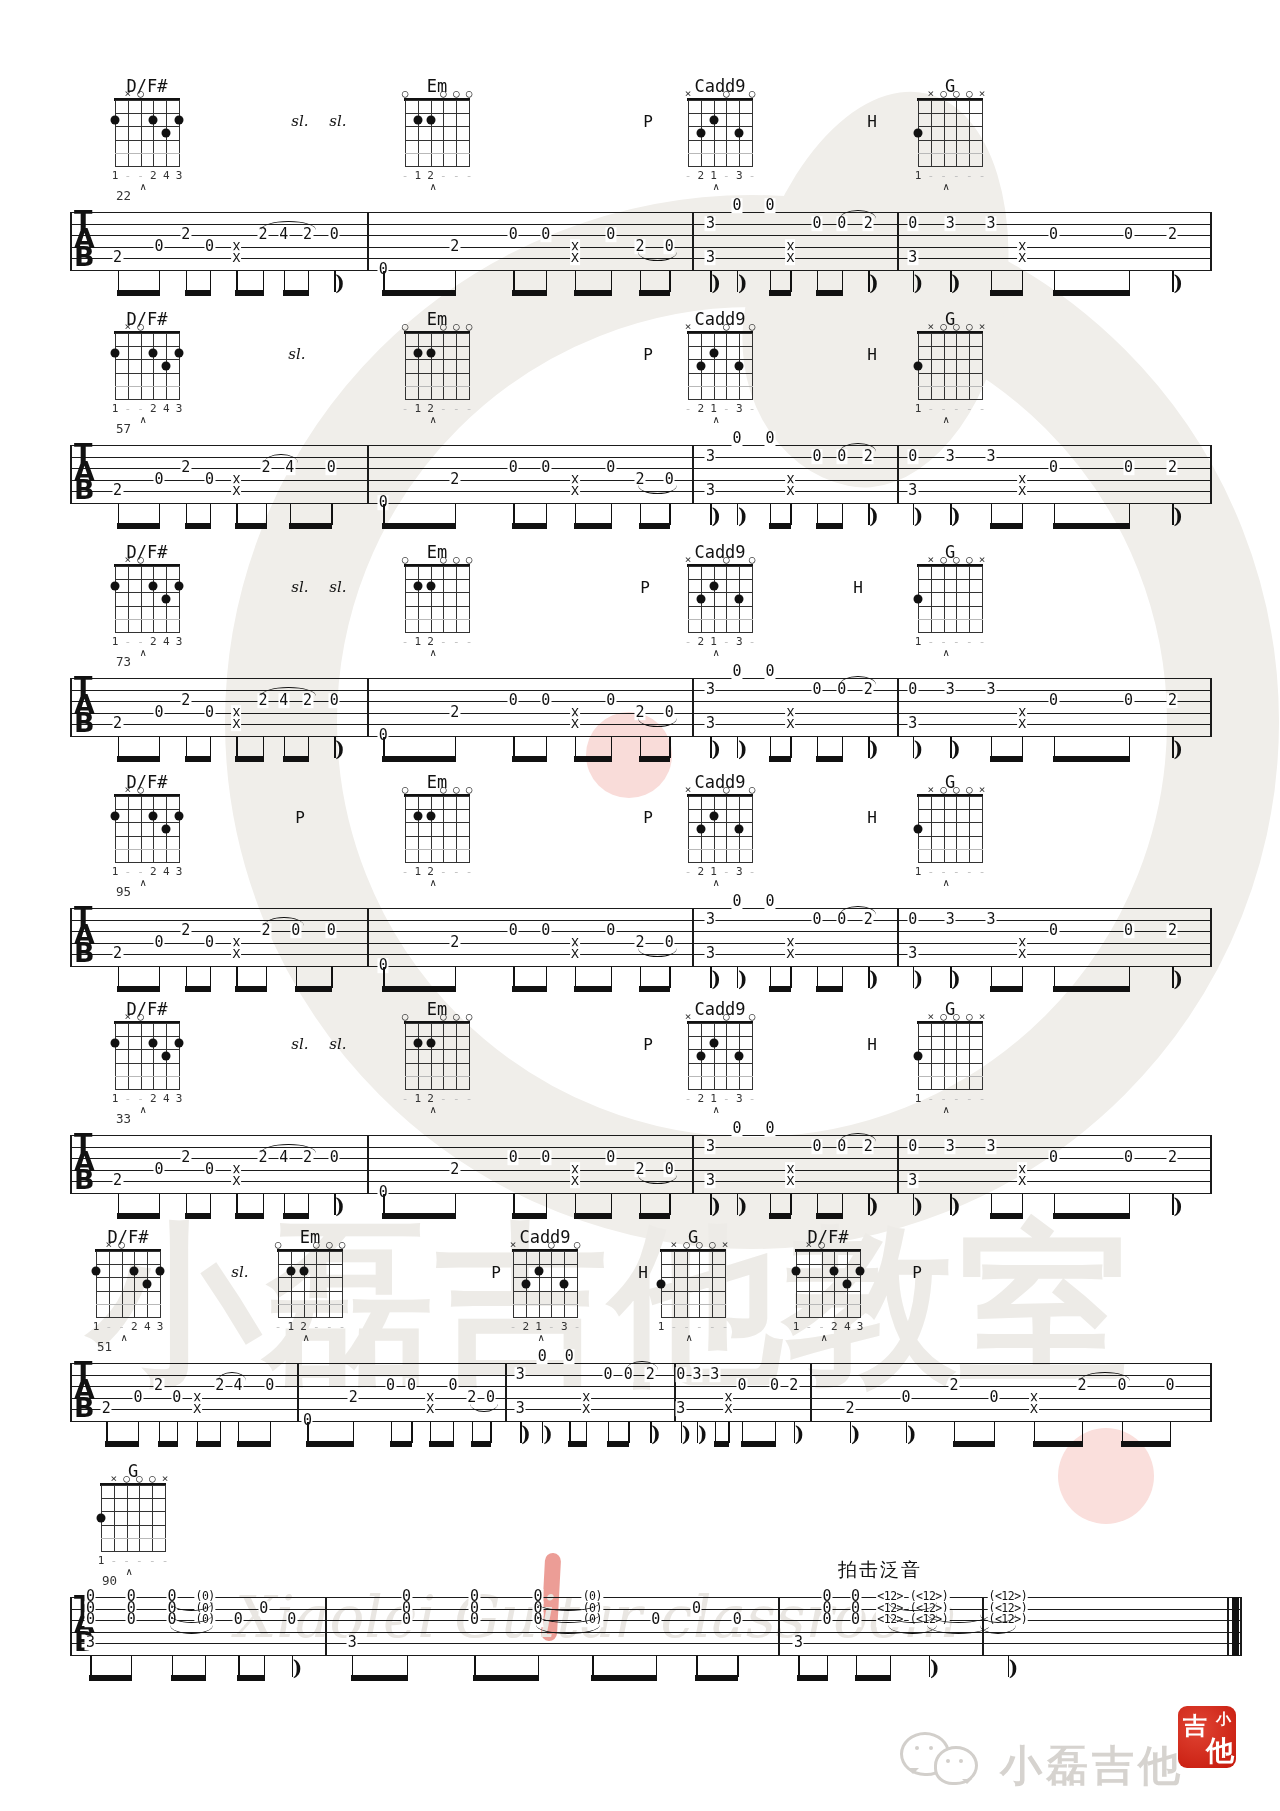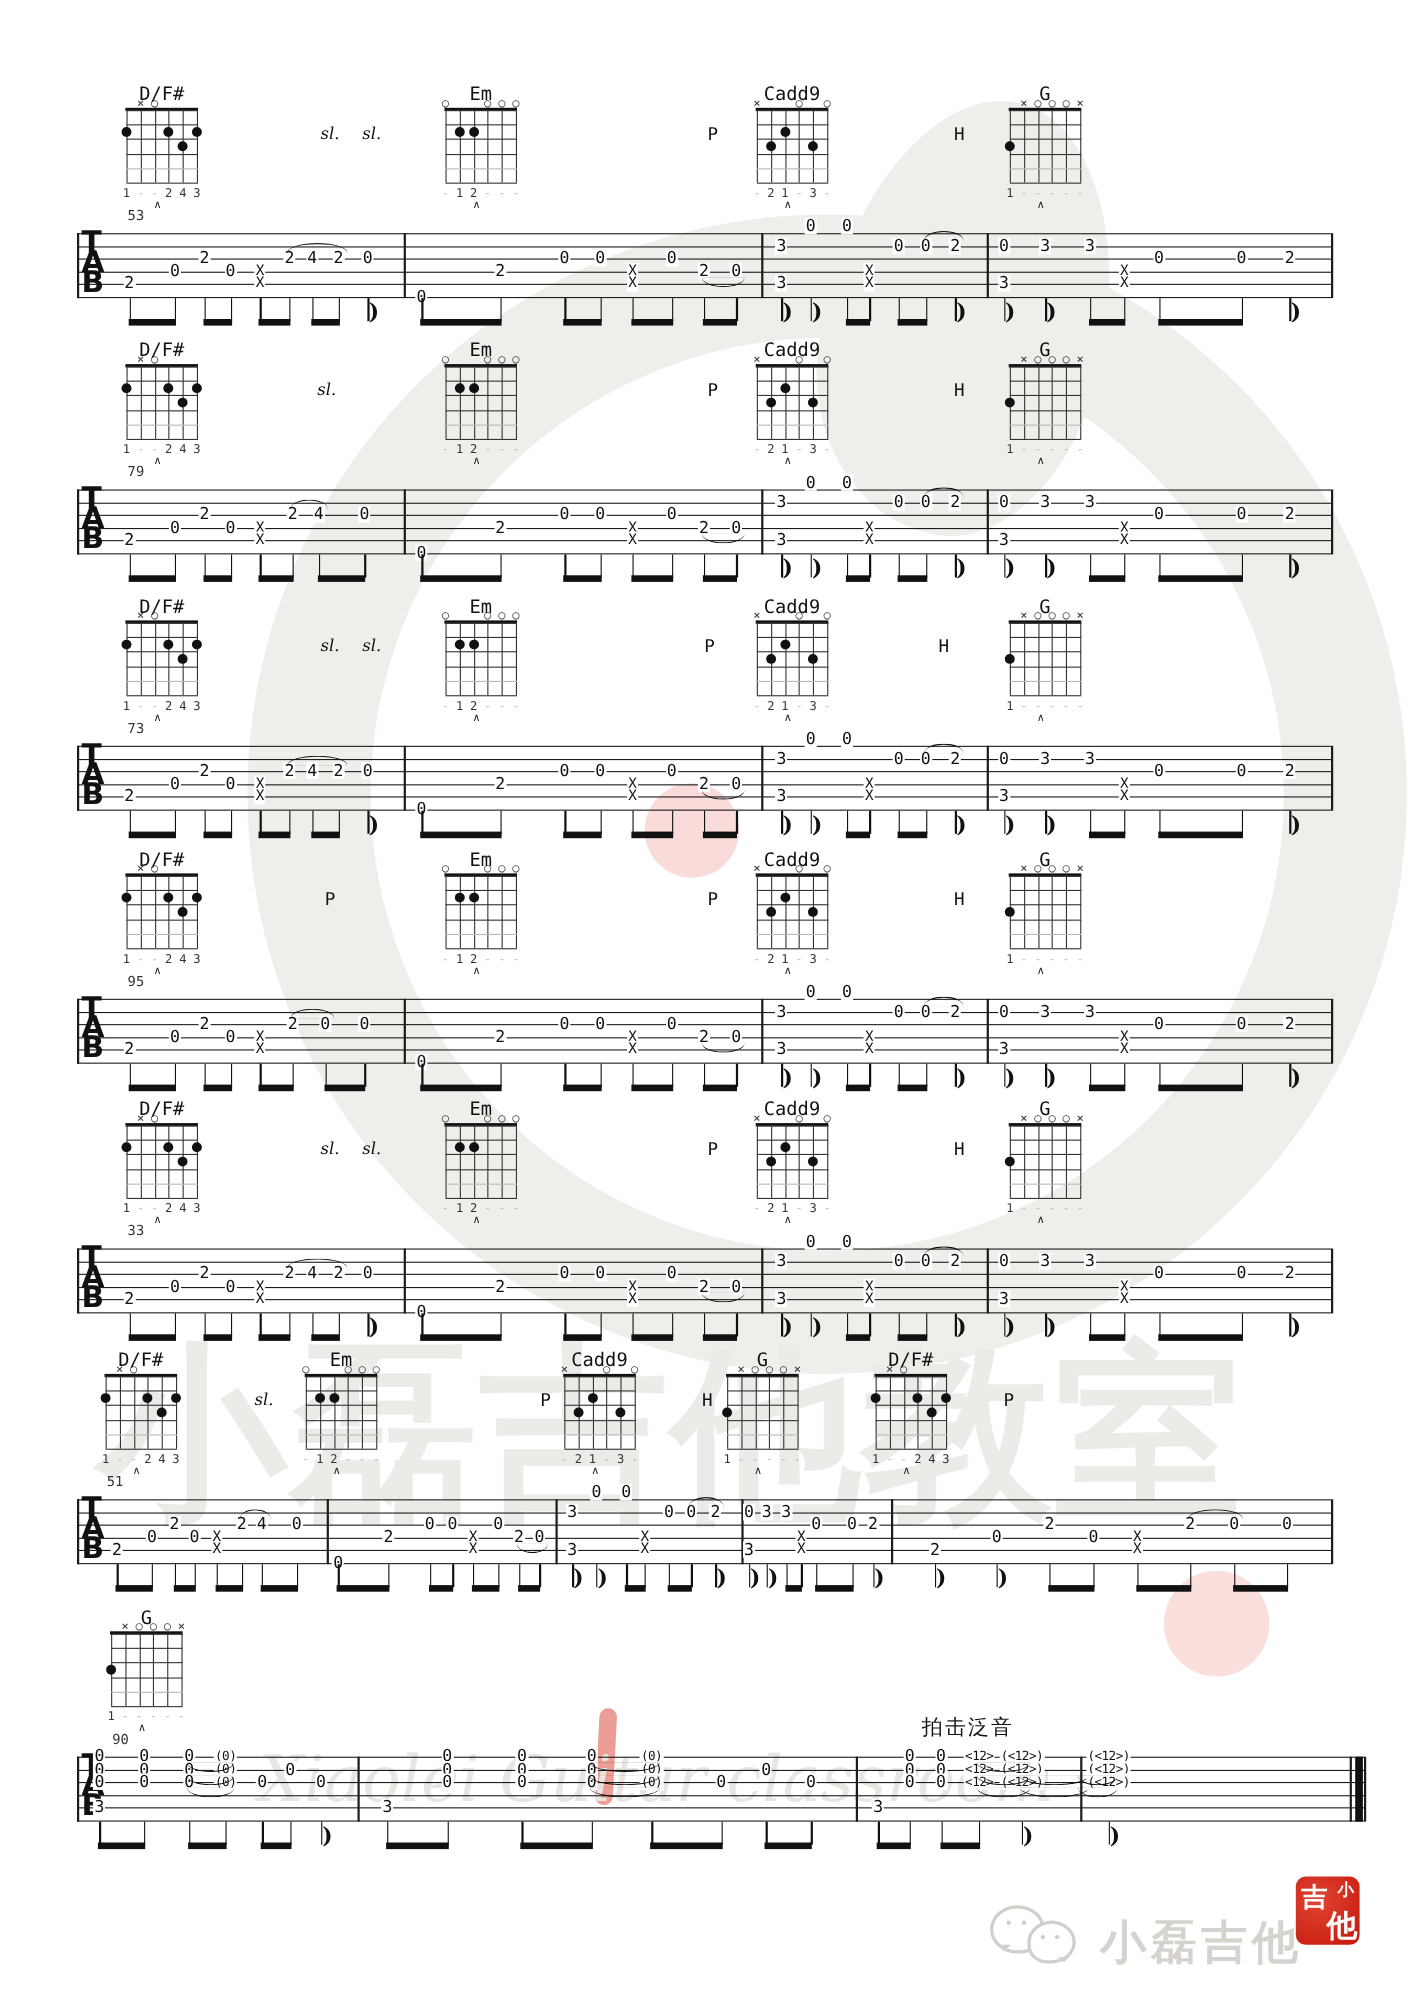--- a/index.html
+++ b/index.html
@@ -106,21 +106,21 @@
       <div class="cdot" style="position: absolute; left: 153.4px; top: 119.8px;"></div>
       <div class="cdot" style="position: absolute; left: 179px; top: 119.8px;"></div>
       <div class="cdot" style="position: absolute; left: 166.2px; top: 133px;"></div>
       <div class="cfing" style="position: absolute; left: 115px; top: 169px; color: rgb(51, 51, 51);">1</div>
       <div class="cfing" style="position: absolute; left: 127.8px; top: 169px; color: rgb(189, 189, 189);">-</div>
       <div class="cfing" style="position: absolute; left: 140.6px; top: 169px; color: rgb(189, 189, 189);">-</div>
       <div class="cfing" style="position: absolute; left: 153.4px; top: 169px; color: rgb(51, 51, 51);">2</div>
       <div class="cfing" style="position: absolute; left: 166.2px; top: 169px; color: rgb(51, 51, 51);">4</div>
       <div class="cfing" style="position: absolute; left: 179px; top: 169px; color: rgb(51, 51, 51);">3</div>
       <div class="cwedge" style="position: absolute; left: 143.16px; top: 181px;">∧</div>
-      <div class="cnum" style="position: absolute; left: 116px; top: 188px;">53</div>
+      <div class="cnum" style="position: absolute; left: 116px; top: 188px;">22</div>
       <div class="clabel" style="position: absolute; left: 437px; top: 76px;">Em</div>
       <div class="cmk" style="position: absolute; left: 405px; top: 87px;">○</div>
       <div class="cmk" style="position: absolute; left: 443.4px; top: 87px;">○</div>
       <div class="cmk" style="position: absolute; left: 456.2px; top: 87px;">○</div>
       <div class="cmk" style="position: absolute; left: 469px; top: 87px;">○</div>
       <div style="position: absolute; left: 404px; top: 97.5px; width: 66px; height: 3.5px; background: rgb(17, 17, 17);"></div>
       <div style="position: absolute; left: 405px; top: 100px; width: 1px; height: 66px; background: rgb(51, 51, 51);"></div>
       <div style="position: absolute; left: 417.8px; top: 100px; width: 1px; height: 66px; background: rgb(51, 51, 51);"></div>
       <div style="position: absolute; left: 430.6px; top: 100px; width: 1px; height: 66px; background: rgb(51, 51, 51);"></div>
       <div style="position: absolute; left: 443.4px; top: 100px; width: 1px; height: 66px; background: rgb(51, 51, 51);"></div>
@@ -323,21 +323,21 @@
       <div class="cdot" style="position: absolute; left: 153.4px; top: 352.8px;"></div>
       <div class="cdot" style="position: absolute; left: 179px; top: 352.8px;"></div>
       <div class="cdot" style="position: absolute; left: 166.2px; top: 366px;"></div>
       <div class="cfing" style="position: absolute; left: 115px; top: 402px; color: rgb(51, 51, 51);">1</div>
       <div class="cfing" style="position: absolute; left: 127.8px; top: 402px; color: rgb(189, 189, 189);">-</div>
       <div class="cfing" style="position: absolute; left: 140.6px; top: 402px; color: rgb(189, 189, 189);">-</div>
       <div class="cfing" style="position: absolute; left: 153.4px; top: 402px; color: rgb(51, 51, 51);">2</div>
       <div class="cfing" style="position: absolute; left: 166.2px; top: 402px; color: rgb(51, 51, 51);">4</div>
       <div class="cfing" style="position: absolute; left: 179px; top: 402px; color: rgb(51, 51, 51);">3</div>
       <div class="cwedge" style="position: absolute; left: 143.16px; top: 414px;">∧</div>
-      <div class="cnum" style="position: absolute; left: 116px; top: 421px;">79</div>
+      <div class="cnum" style="position: absolute; left: 116px; top: 421px;">57</div>
       <div class="clabel" style="position: absolute; left: 437px; top: 309px;">Em</div>
       <div class="cmk" style="position: absolute; left: 405px; top: 320px;">○</div>
       <div class="cmk" style="position: absolute; left: 443.4px; top: 320px;">○</div>
       <div class="cmk" style="position: absolute; left: 456.2px; top: 320px;">○</div>
       <div class="cmk" style="position: absolute; left: 469px; top: 320px;">○</div>
       <div style="position: absolute; left: 404px; top: 330.5px; width: 66px; height: 3.5px; background: rgb(17, 17, 17);"></div>
       <div style="position: absolute; left: 405px; top: 333px; width: 1px; height: 66px; background: rgb(51, 51, 51);"></div>
       <div style="position: absolute; left: 417.8px; top: 333px; width: 1px; height: 66px; background: rgb(51, 51, 51);"></div>
       <div style="position: absolute; left: 430.6px; top: 333px; width: 1px; height: 66px; background: rgb(51, 51, 51);"></div>
       <div style="position: absolute; left: 443.4px; top: 333px; width: 1px; height: 66px; background: rgb(51, 51, 51);"></div>

